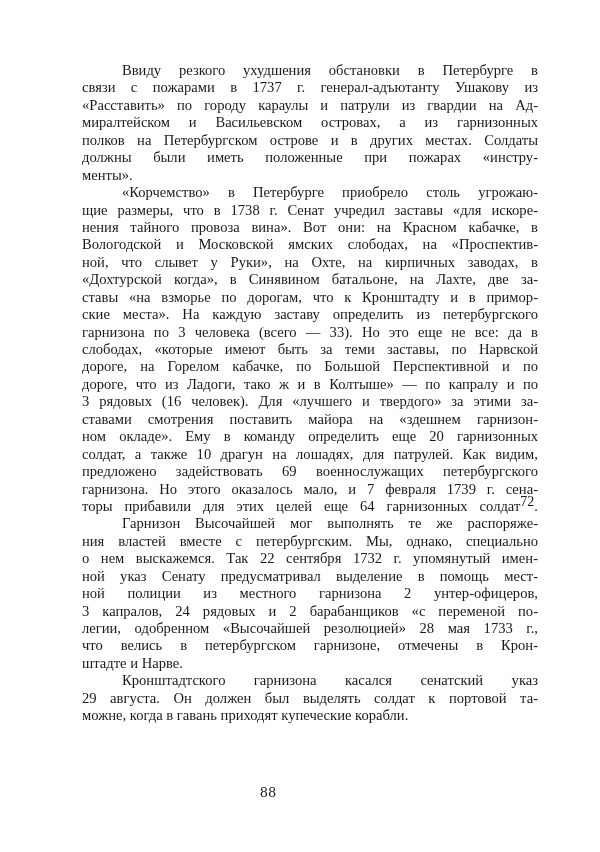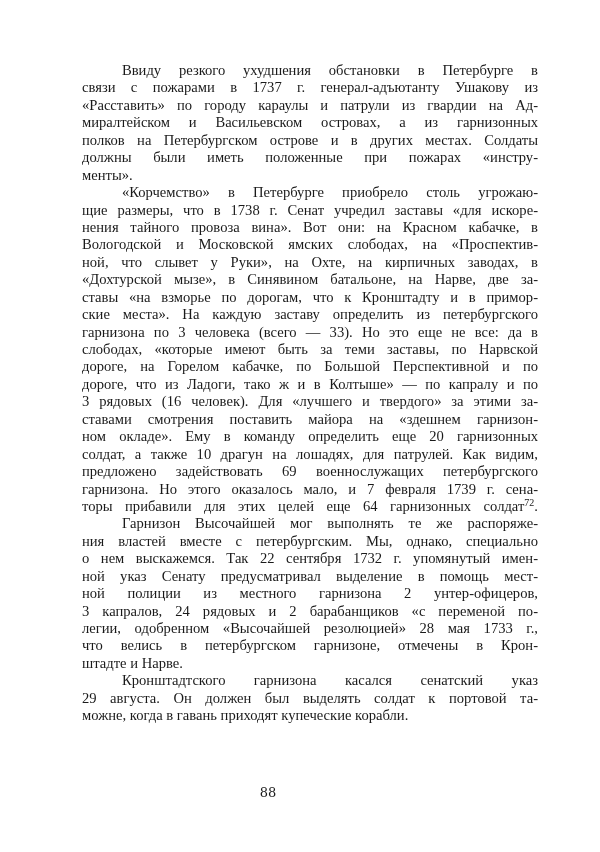--- a/index.html
+++ b/index.html
@@ -16,42 +16,42 @@
     text-align: justify; text-align-last: justify;
   }
   .line.last { text-align-last: left; }
   .line.indent { padding-left: 40px; }
   .page-number {
     position: absolute; left: 0; width: 536px; top: 785px;
     text-align: center;
     font-family: "DejaVu Serif", "Liberation Serif", serif;
     font-size: 13px; color: #1a1a1a;
   }
-  sup { font-size: 10px; line-height: 0; vertical-align: 5px; }
+  sup { font-size: 14px; line-height: 0; vertical-align: 5px; }
 </style>
 </head>
 <body>
 
 <div class="page">
   <div class="para">
     <span class="line indent">Ввиду резкого ухудшения обстановки в Петербурге в</span>
     <span class="line">связи с пожарами в 1737 г. генерал-адъютанту Ушакову из</span>
     <span class="line">«Расставить» по городу караулы и патрули из гвардии на Ад-</span>
     <span class="line">миралтейском и Васильевском островах, а из гарнизонных</span>
     <span class="line">полков на Петербургском острове и в других местах. Солдаты</span>
     <span class="line">должны были иметь положенные при пожарах «инстру-</span>
     <span class="line last">менты».</span>
   </div>
   <div class="para">
     <span class="line indent">«Корчемство» в Петербурге приобрело столь угрожаю-</span>
     <span class="line">щие размеры, что в 1738 г. Сенат учредил заставы «для искоре-</span>
     <span class="line">нения тайного провоза вина». Вот они: на Красном кабачке, в</span>
     <span class="line">Вологодской и Московской ямских слободах, на «Проспектив-</span>
     <span class="line">ной, что слывет у Руки», на Охте, на кирпичных заводах, в</span>
-    <span class="line">«Дохтурской мызе», в Синявином батальоне, на Нарве, две за-</span>
+    <span class="line">«Дохтурской когда», в Синявином батальоне, на Лахте, две за-</span>
     <span class="line">ставы «на взморье по дорогам, что к Кронштадту и в примор-</span>
     <span class="line">ские места». На каждую заставу определить из петербургского</span>
     <span class="line">гарнизона по 3 человека (всего — 33). Но это еще не все: да в</span>
     <span class="line">слободах, «которые имеют быть за теми заставы, по Нарвской</span>
     <span class="line">дороге, на Горелом кабачке, по Большой Перспективной и по</span>
     <span class="line">дороге, что из Ладоги, тако ж и в Колтыше» — по капралу и по</span>
     <span class="line">3 рядовых (16 человек). Для «лучшего и твердого» за этими за-</span>
     <span class="line">ставами смотрения поставить майора на «здешнем гарнизон-</span>
     <span class="line">ном окладе». Ему в команду определить еще 20 гарнизонных</span>
     <span class="line">солдат, а также 10 драгун на лошадях, для патрулей. Как видим,</span>

